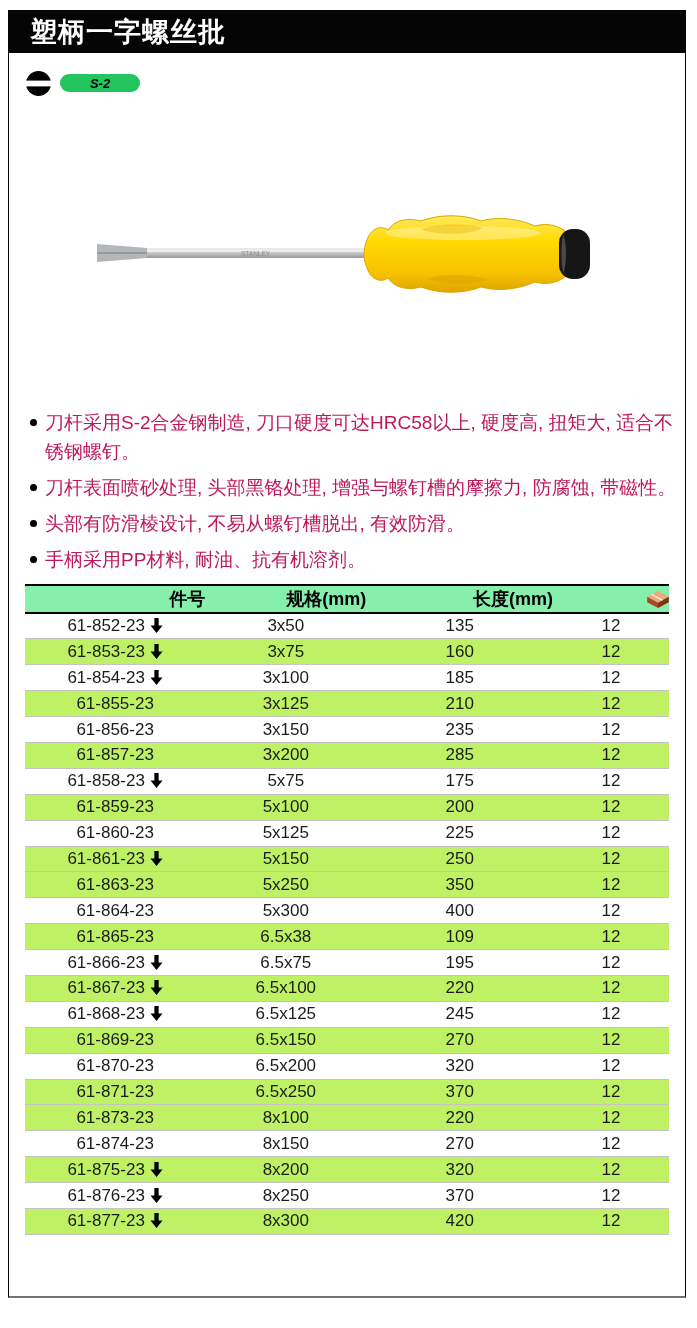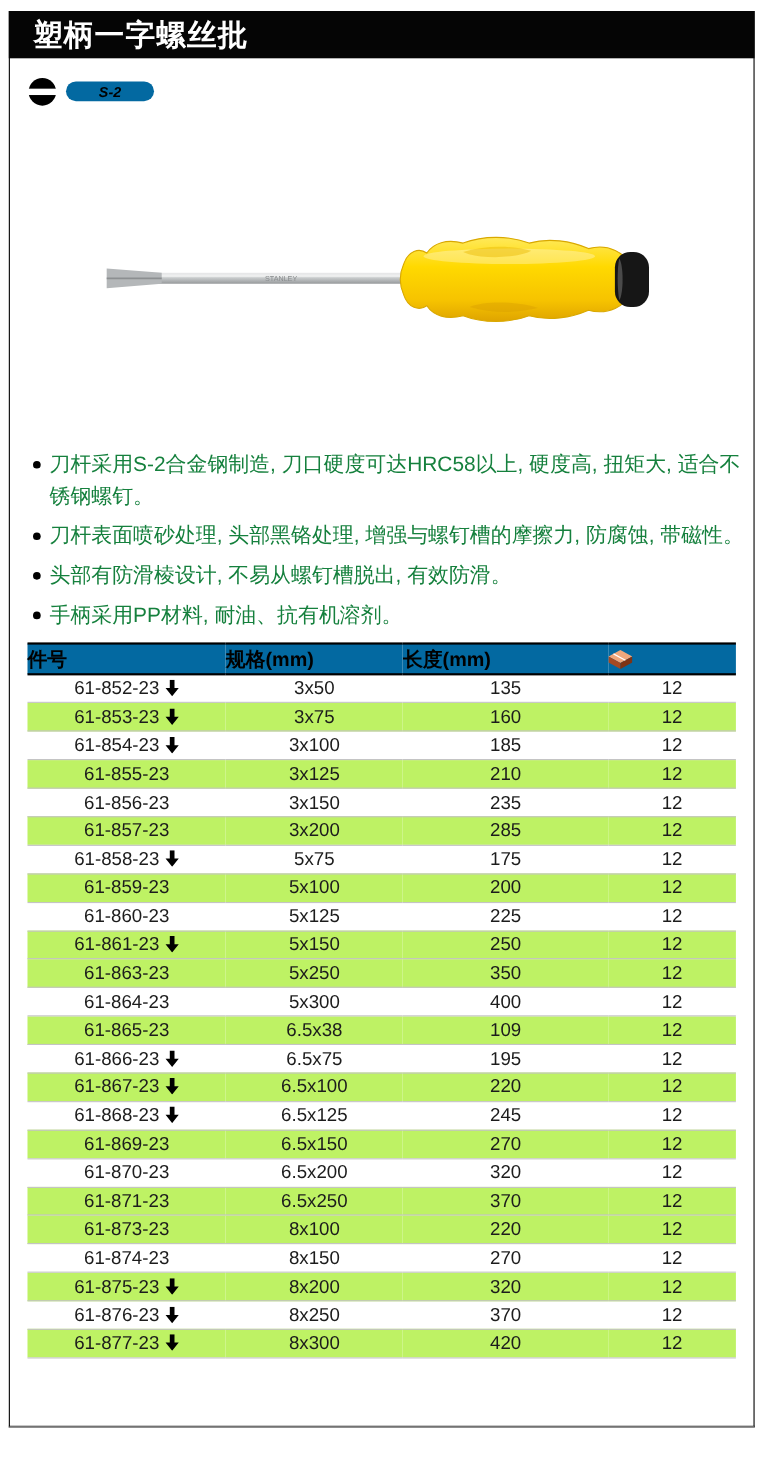--- a/index.html
+++ b/index.html
@@ -30,49 +30,49 @@
     margin: 0; color: #fff;
     font-size: 27px; font-weight: bold; letter-spacing: 1px;
   }
   .badge-row {
     position: absolute; left: 16px; top: 59px;
     display: flex; align-items: center; gap: 8px; height: 28px;
   }
   .slot-icon { width: 27px; height: 27px; display: inline-block; }
   .s2-badge {
     width: 80px; height: 18px;
-    background: #0369a1; border-radius: 9px;
+    background: #22c55e; border-radius: 9px;
     display: flex; align-items: center; justify-content: center;
     font-size: 13px; font-weight: bold; font-style: italic; color: #000;
   }
   .product {
     position: absolute; left: 82px; top: 185px;
     width: 510px; height: 112px;
   }
   .features {
     position: absolute; left: 20px; top: 398px; width: 648px;
     margin: 0; padding: 0; list-style: none;
-    font-size: 19px; line-height: 29px; color: #15803d;
+    font-size: 19px; line-height: 29px; color: #be185d;
   }
   .features li { position: relative; padding-left: 16px; margin-bottom: 7px; }
   .features li::before {
     content: ""; position: absolute; left: 1px; top: 11px;
     width: 7px; height: 7px; border-radius: 50%; background: #000;
   }
   table.parts-table {
     position: absolute; left: 16px; top: 574px;
     width: 644px; border-collapse: collapse;
     table-layout: fixed;
   }
   .parts-table thead th {
-    background: #0369a1;
+    background: #86efac;
     height: 28px; padding: 0;
     font-size: 18px; font-weight: bold; color: #000;
     border-top: 2px solid #000; border-bottom: 2px solid #000;
-    text-align: left;
+    text-align: right;
   }
   .parts-table tbody td {
     height: 25.9px; padding: 0;
     text-align: center; font-size: 17px; color: #1c1c1c;
     border-bottom: 1px solid #c4c4c4;
     white-space: nowrap;
   }
   .parts-table tbody tr.alt { background: #bef264; }
   .dn-arrow { width: 13px; height: 15px; margin-left: 5px; vertical-align: -2px; fill: #000; }
   .carton-icon { width: 22px; height: 18px; vertical-align: middle; }

